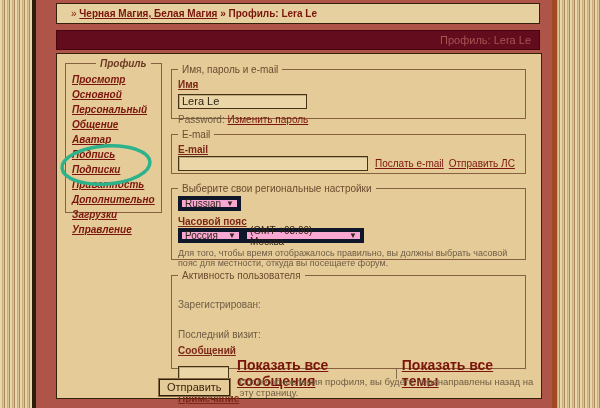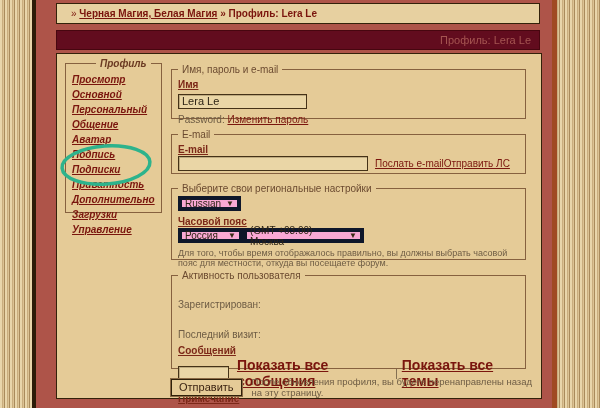--- a/index.html
+++ b/index.html
@@ -63,21 +63,21 @@
     box-sizing:border-box;height:15px;background:#f9a8d4;
     border:4px solid #0f172a;font-size:10px;color:#2e2415;
     padding:0 3px;vertical-align:middle;cursor:default;
   }
   .chev{font-size:8px;color:#3a2a14;margin-left:4px;line-height:8px;}
   .alink{font-size:10px;color:#7a150d;text-decoration:underline;cursor:pointer;}
   .blink{font-size:14px;font-weight:bold;color:#7a150d;text-decoration:underline;cursor:pointer;}
   .row{display:flex;align-items:center;}
   .note{font-size:9px;color:#6e5c44;line-height:10px;margin-top:5px;}
   .sep{font-size:10px;color:#6e5c44;margin:0 4px;}
-  .submit-row{position:absolute;left:114px;top:322px;display:flex;align-items:center;}
+  .submit-row{position:absolute;left:102px;top:322px;display:flex;align-items:center;}
   .submit-btn{
     font-family:"Liberation Sans",sans-serif;font-size:11px;color:#3c2412;
     background:#e5cb97;border:1px solid #2f200a;box-shadow:0 0 0 1px #8a6a45;
     height:17px;padding:0 7px;line-height:15px;cursor:pointer;
   }
   .submit-note{font-size:9.5px;color:#6e5c44;margin-left:10px;}
   .hl-svg{position:absolute;left:0;top:0;pointer-events:none;}
   .pwline{margin-top:5px;}
 </style>
 </head>
@@ -125,21 +125,21 @@
         <span class="alink">Изменить пароль</span>
       </div>
     </fieldset>
 
     <fieldset class="fs-main fs2">
       <legend>E-mail</legend>
       <label class="flabel">E-mail</label>
       <div class="row">
         <input class="tinput" style="width: 190px;" value="">
         <span class="alink" style="margin-left:7px">Послать e-mail</span>
-        <span class="alink" style="">Отправить ЛС</span>
+        <span class="alink" style="margin-left:5px">Отправить ЛС</span>
       </div>
     </fieldset>
 
     <fieldset class="fs-main fs3">
       <legend>Выберите свои региональные настройки</legend>
       <div class="fakeselect" style="width:63px">
         <span>Russian</span>
         <span class="chev">▼</span>
       </div>
       <label class="flabel">Часовой пояс</label>

